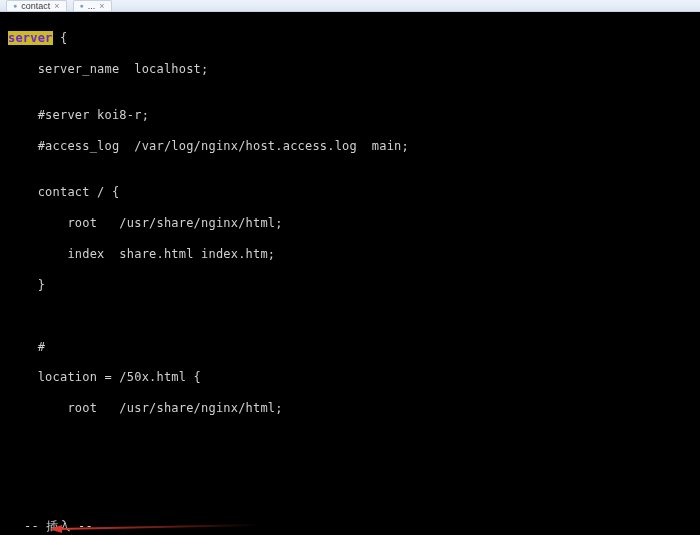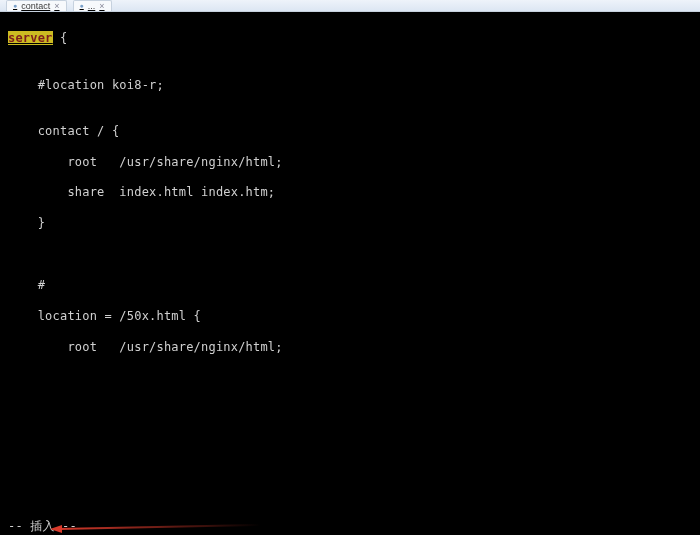--- a/index.html
+++ b/index.html
@@ -10,21 +10,20 @@
     overflow: hidden;
     font-family: "DejaVu Sans Mono", "Consolas", "Liberation Mono", monospace;
     font-size: 12px;
     background: #f0f0f0;
   }
   .window {
     position: relative;
     width: 700px;
     height: 412px;
     box-sizing: border-box;
-    text-decoration: underline;
   }
   .titlebar {
     height: 11px;
     background: linear-gradient(#eef3fa, #dce6f3);
     border-bottom: 1px solid #c6d1de;
     display: flex;
     align-items: center;
     gap: 6px;
     padding: 0 6px;
     font-family: "Segoe UI", Tahoma, sans-serif;
@@ -54,27 +53,27 @@
     box-sizing: border-box;
     padding: 4px 0 0 8px;
     line-height: 15.4px;
     letter-spacing: 0.2px;
     white-space: pre;
     overflow: hidden;
   }
   .terminal .line { }
   .hl {
     background: #ccbb22;
-    color: #7f1d1d;
+    color: #6d28d9;
     font-weight: 600;
   }
   .status {
     position: absolute;
     bottom: 2px;
-    left: 8px;
+    left: 24px;
     display: flex;
     align-items: center;
     gap: 0;
   }
   .arrow-svg {
     position: absolute;
     bottom: 1px;
     left: 50px;
     width: 220px;
     height: 14px;
@@ -94,26 +93,28 @@
     </div>
     <div class="tab">
       <span class="dot">●</span>
       <span>...</span>
       <span class="close">×</span>
     </div>
   </div>
 
   <div class="terminal">
 <div class="line"><span class="hl">server</span><span> {</span></div>
+<div class="line">    server_name  localhost;</div>
 <div class="line"></div>
-<div class="line">    #location koi8-r;</div>
+<div class="line">    #server koi8-r;</div>
+<div class="line">    #access_log  /var/log/nginx/host.access.log  main;</div>
 <div class="line"></div>
 <div class="line">    contact / {</div>
 <div class="line">        root   /usr/share/nginx/html;</div>
-<div class="line">        share  index.html index.htm;</div>
+<div class="line">        index  share.html index.htm;</div>
 <div class="line">    }</div>
 <div class="line"></div>
 <div class="line"></div>
 <div class="line">    #</div>
 <div class="line">    location = /50x.html {</div>
 <div class="line">        root   /usr/share/nginx/html;</div>
 
 <div class="line"></div>
 
 

